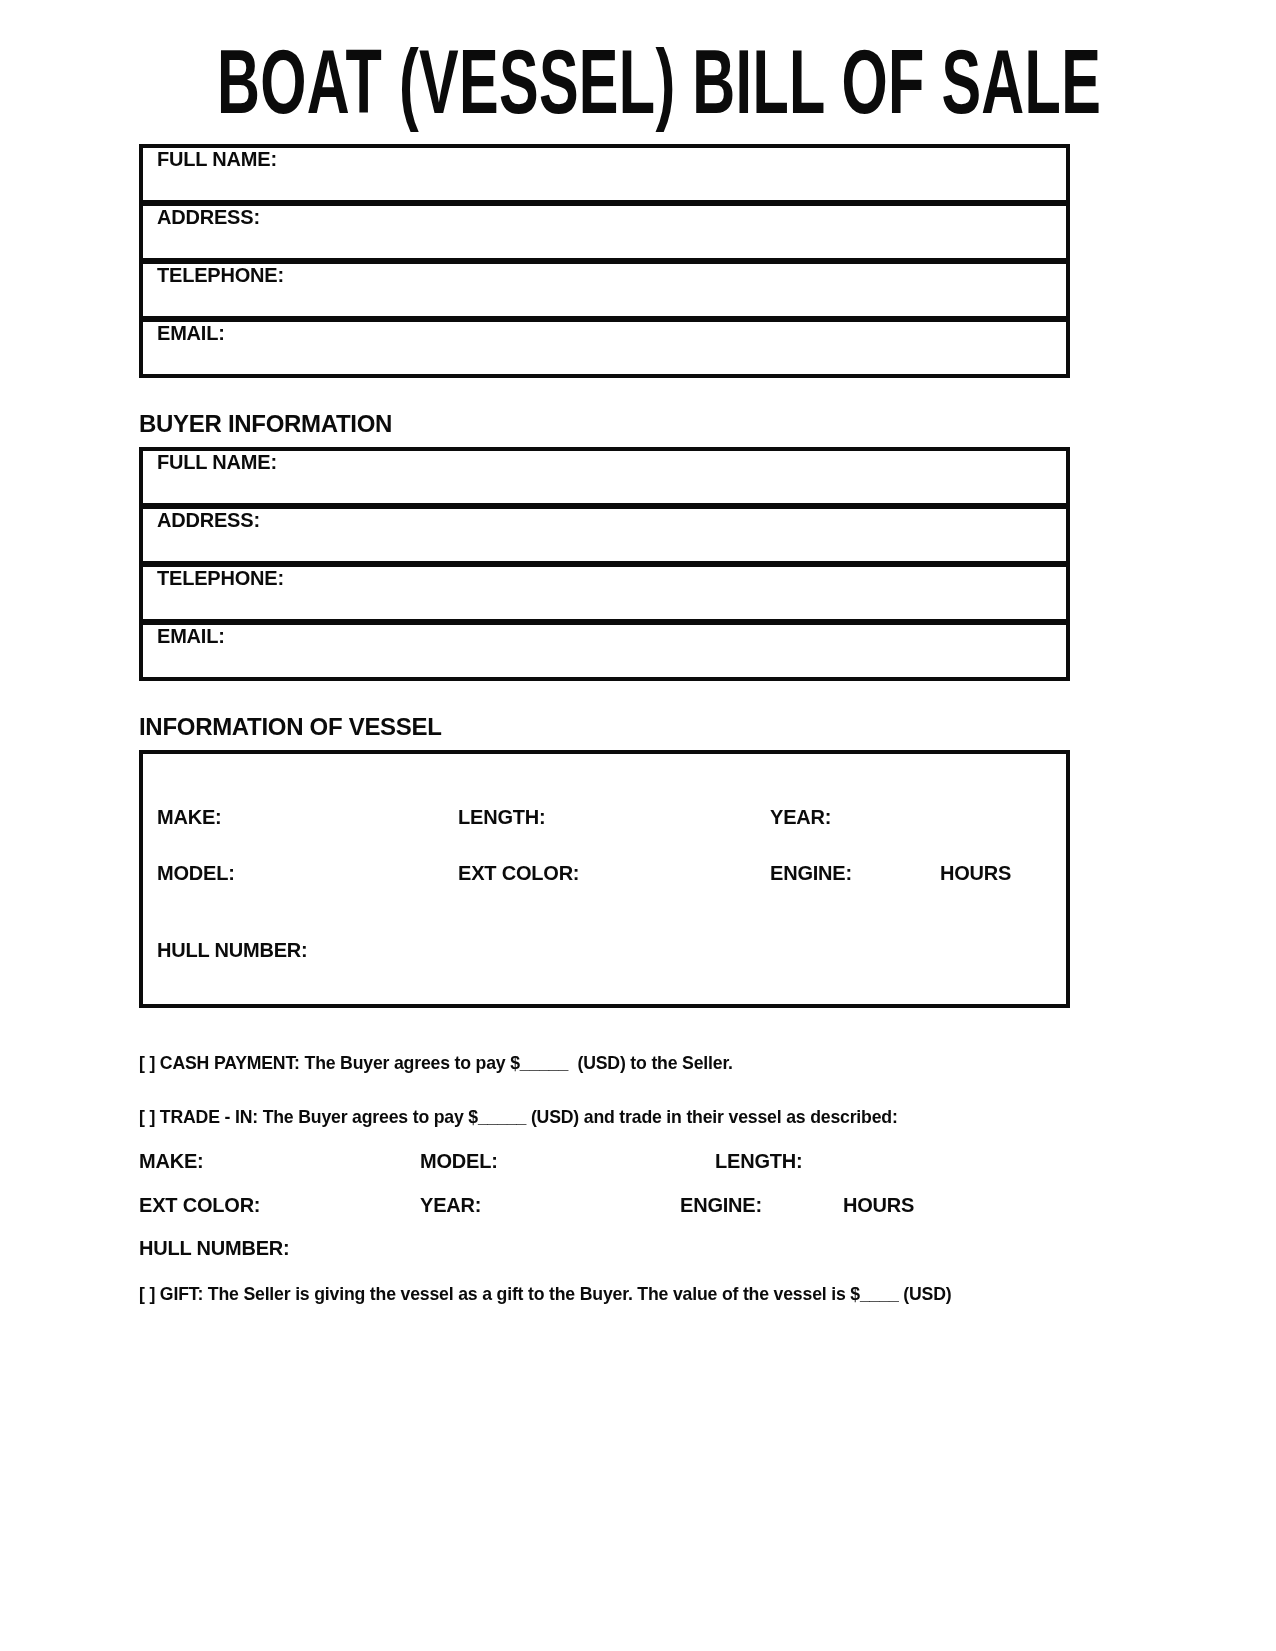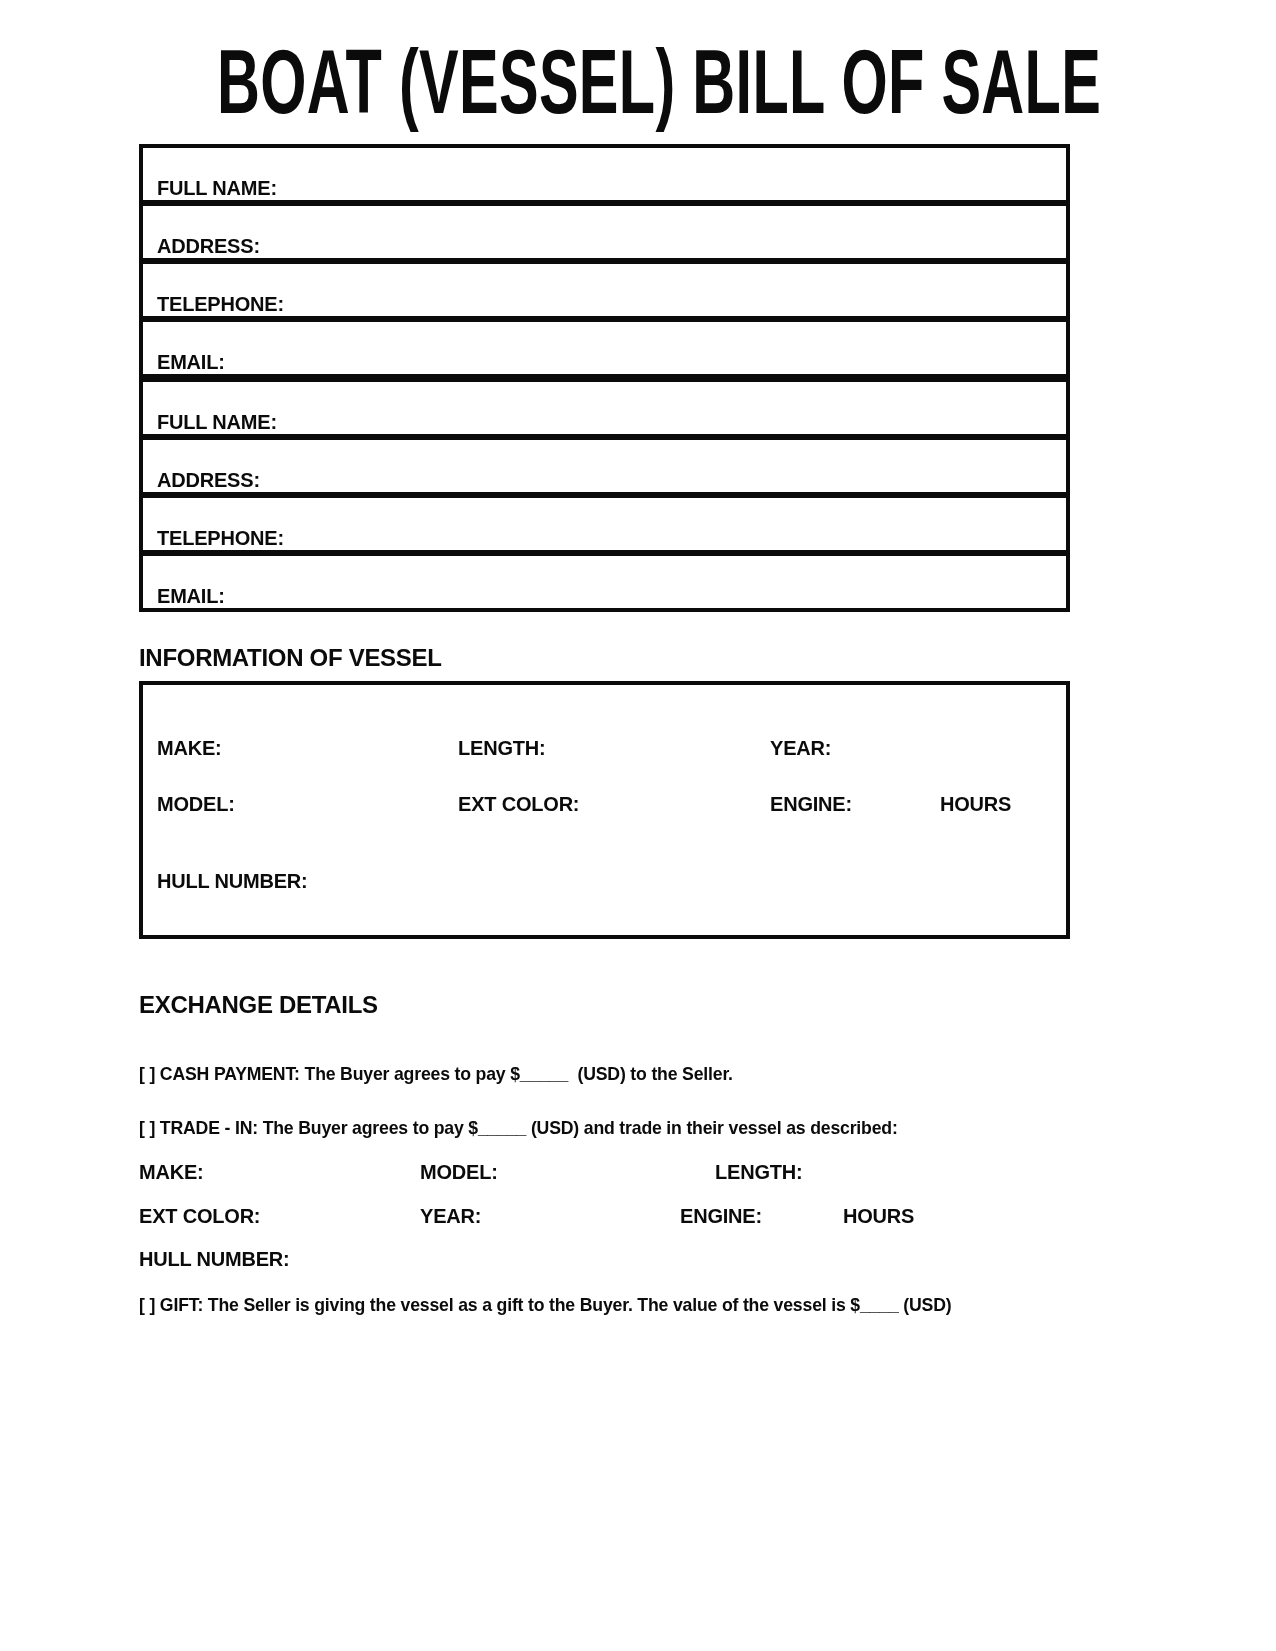--- a/index.html
+++ b/index.html
@@ -40,21 +40,21 @@
   }
   .section-heading.spaced { margin-top: 32px; }
   .section-heading.exchange { margin-top: 52px; margin-bottom: 0; }
 
   
   .info-box { width: 100%; }
   .info-row {
     border: 4px solid #0b0b0b;
     height: 60px;
     display: flex;
-    align-items: flex-end;
+    align-items: flex-start;
     padding-left: 14px;
     background: #ffffff;
     position: relative;
   }
   .info-row + .info-row { margin-top: -2px; }
   .field-label {
     font-size: 20px;
     font-weight: bold;
     letter-spacing: -0.2px;
   }
@@ -112,20 +112,21 @@
       <div class="info-row">
         <span class="field-label">TELEPHONE:</span>
         <span class="field-fill"></span>
       </div>
       <div class="info-row">
         <span class="field-label">EMAIL:</span>
         <span class="field-fill"></span>
       </div>
     </div>
 
+    <div class="section-heading spaced">BUYER INFORMATION</div>
     <div class="info-box">
       <div class="info-row">
         <span class="field-label">FULL NAME:</span>
         <span class="field-fill"></span>
       </div>
       <div class="info-row">
         <span class="field-label">ADDRESS:</span>
         <span class="field-fill"></span>
       </div>
       <div class="info-row">
@@ -149,21 +150,20 @@
         <span>MODEL:</span>
         <span>EXT COLOR:</span>
         <span>ENGINE:</span>
         <span>HOURS</span>
       </div>
       <div class="vessel-row r3">
         <span>HULL NUMBER:</span>
       </div>
     </div>
 
-    <div class="section-heading exchange">EXCHANGE DETAILS</div>
 
     <div class="x-line mt44"><span class="cbox">[ ]</span><span> CASH PAYMENT: The Buyer agrees to pay $_____  (USD) to the Seller.</span></div>
 
     <div class="x-line mt32"><span class="cbox">[ ]</span><span> TRADE - IN: The Buyer agrees to pay $_____ (USD) and trade in their vessel as described:</span></div>
 
     <div class="t-row r1 mt22">
       <span>MAKE:</span>
       <span>MODEL:</span>
       <span>LENGTH:</span>
     </div>

